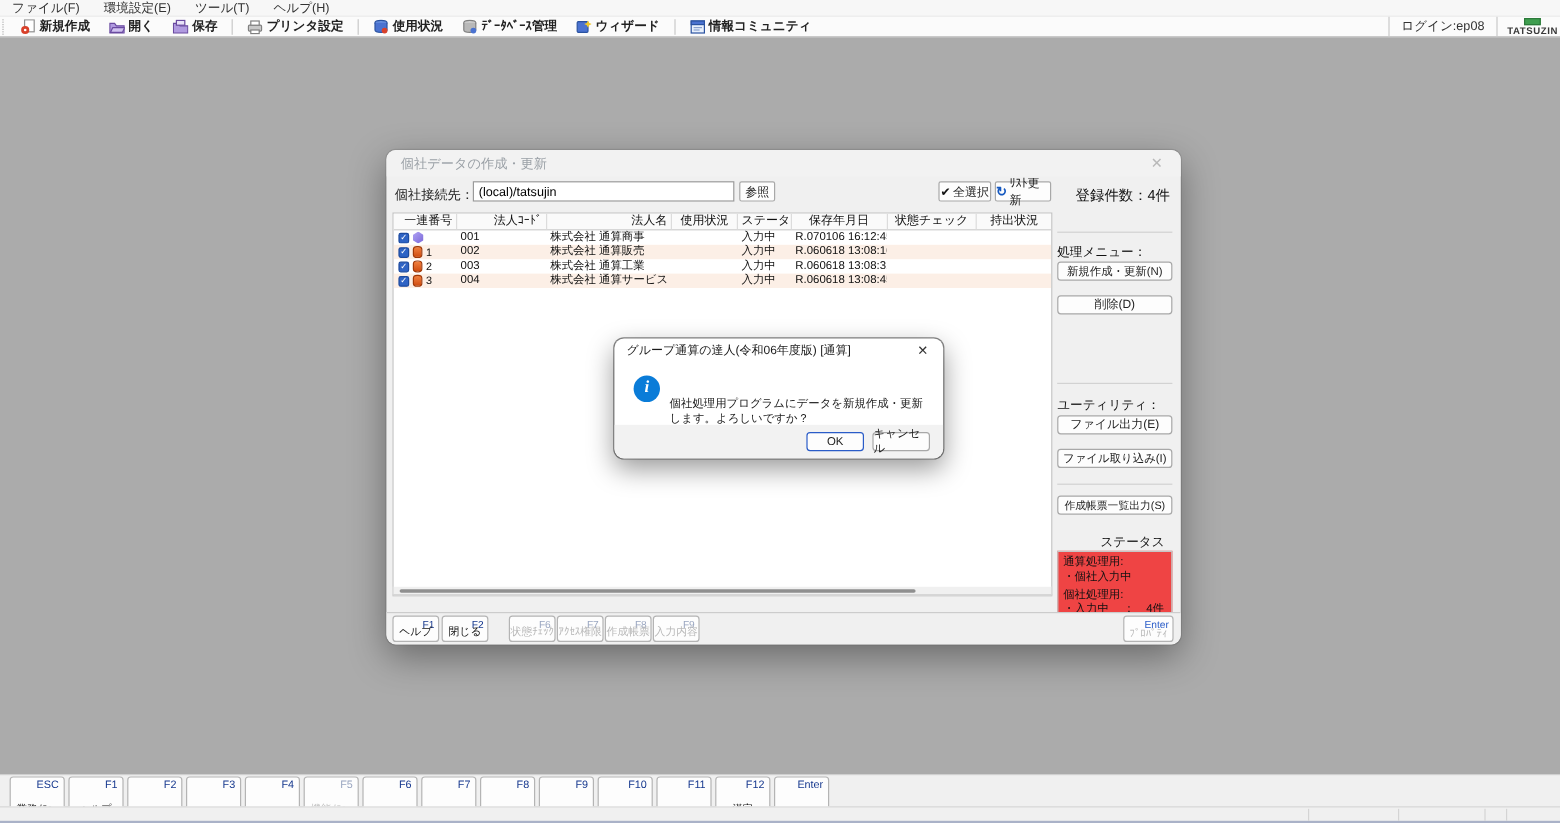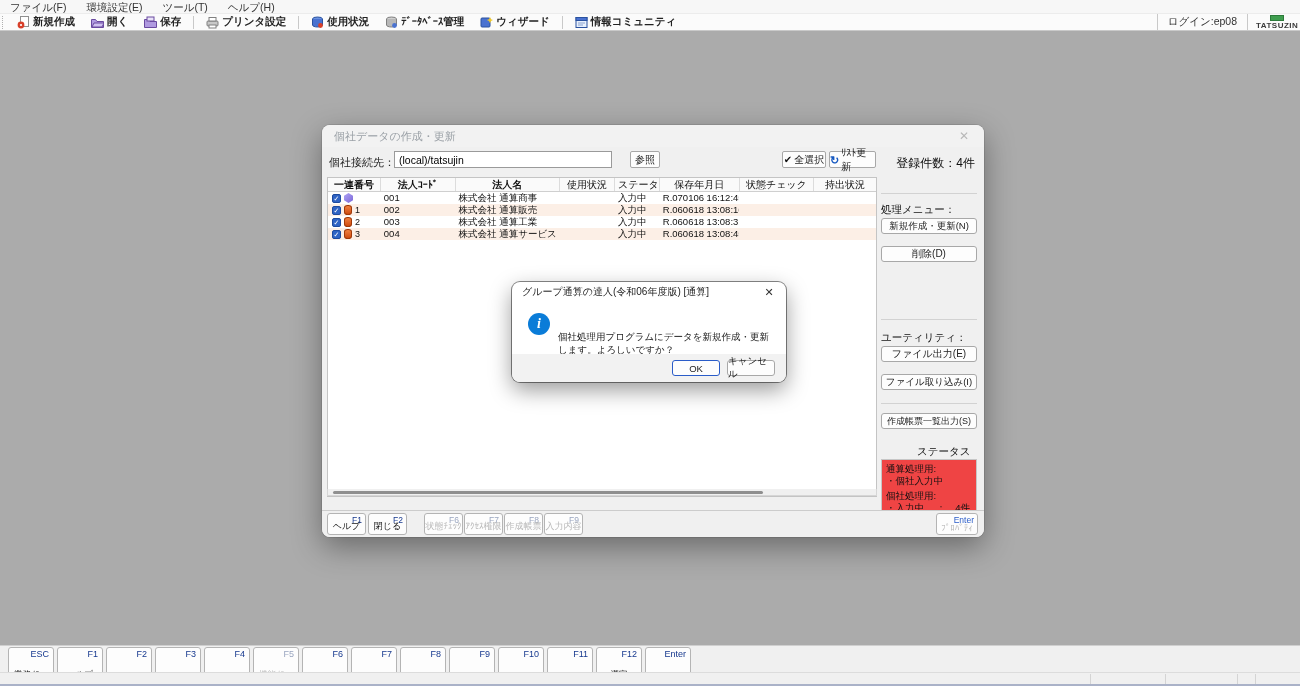--- a/index.html
+++ b/index.html
@@ -28,31 +28,31 @@
   
   .window { position:absolute; left:322px; top:125px; width:662px; height:412px; background:#f0f0f0; border-radius:8px; box-shadow:0 10px 30px rgba(0,0,0,.38), 0 0 0 1px #9a9a9a; overflow:hidden; }
   .win-titlebar { height:22px; background:#f2f2f2; display:flex; align-items:center; padding:0 12px; }
   .win-title { font-size:11px; color:#9aa0a6; flex:1; }
   .win-close { color:#b8b8b8; font-size:12px; width:16px; text-align:center; }
 
   .connect-row { position:absolute; left:0; top:22px; width:662px; height:30px; }
   .connect-label { position:absolute; left:7px; top:8px; font-size:11px; color:#222; }
   .connect-input { position:absolute; left:72px; top:4px; width:218px; height:17px; background:#fff; border:1px solid #9a9a9a; font-size:10.5px; padding:0 4px; font-family:"Liberation Sans",sans-serif; }
   .btn { background:#fdfdfd; border:1px solid #a8a8a8; border-radius:2px; font-size:10px; color:#222; display:flex; align-items:center; justify-content:center; font-family:"Liberation Sans",sans-serif; cursor:default; }
-  .browse-btn { position:absolute; left:308px; top:4px; width:30px; height:17px;font-family:Liberation Mono, monospace; }
+  .browse-btn { position:absolute; left:294px; top:4px; width:30px; height:17px;font-family:Liberation Mono, monospace; }
   .selall-btn { position:absolute; left:460px; top:4px; width:44px; height:17px; gap:2px; }
   .refresh-btn { position:absolute; left:507px; top:4px; width:47px; height:17px; gap:2px; }
   .check-glyph { font-size:10px; color:#111; }
   .refresh-glyph { font-size:11px; color:#1558c0; font-weight:bold; line-height:10px; }
 
   
   .grid { position:absolute; left:5px; top:52px; width:550px; height:320px; background:#fff; border:1px solid #c4c4c4; overflow:hidden; }
   .grid-header { display:flex; height:14px; background:#fafafa; border-bottom:1px solid #cfcfcf; }
   .gh { font-size:10px; color:#111; line-height:13px; border-right:1px solid #dcdcdc; overflow:hidden; white-space:nowrap; padding:0 3px; }
-  .gh.c { text-align:center; } .gh.l { text-align:center;font-weight:bold; }
+  .gh.c { text-align:center; } .gh.l { text-align:right; }
   .grid-row { display:flex; height:12px; align-items:center; }
   .grid-row.alt { background:#fcefe6; }
   .gc { font-size:9.5px; color:#111; overflow:hidden; white-space:nowrap; padding:0 3px; line-height:12px; }
   .gc.c { text-align:left; }
   .w-seq {width:53px;} .w-code{width:75px;} .w-name{width:105px;} .w-usage{width:55px;} .w-status{width:45px;} .w-saved{width:80px;} .w-check{width:75px;} .w-export{width:62px; border-right:none;}
   .cell-seq { display:flex; align-items:center; gap:3px; padding-left:4px; }
   .cbx { width:9px; height:9px; background:#2f63c4; border:1px solid #1d4a9e; border-radius:2px; color:#fff; font-size:7px; line-height:8px; text-align:center; display:inline-block; }
   .ic-parent { width:9px; height:10px; background:linear-gradient(135deg,#b0a4f4,#7a66d8); clip-path:polygon(50% 0,100% 28%,100% 72%,50% 100%,0 72%,0 28%); display:inline-block; }
   .ic-child { width:8px; height:10px; background:linear-gradient(180deg,#f08040,#d04c10); border:1px solid #a03808; border-radius:45%/28%; display:inline-block; }
   .seq-num { font-size:9px; color:#111; }

